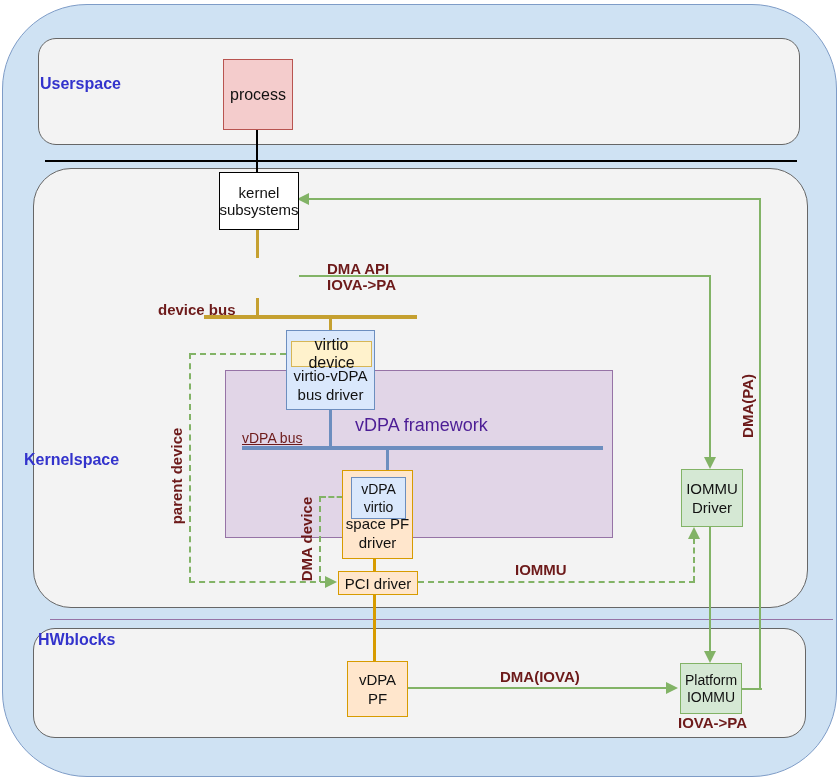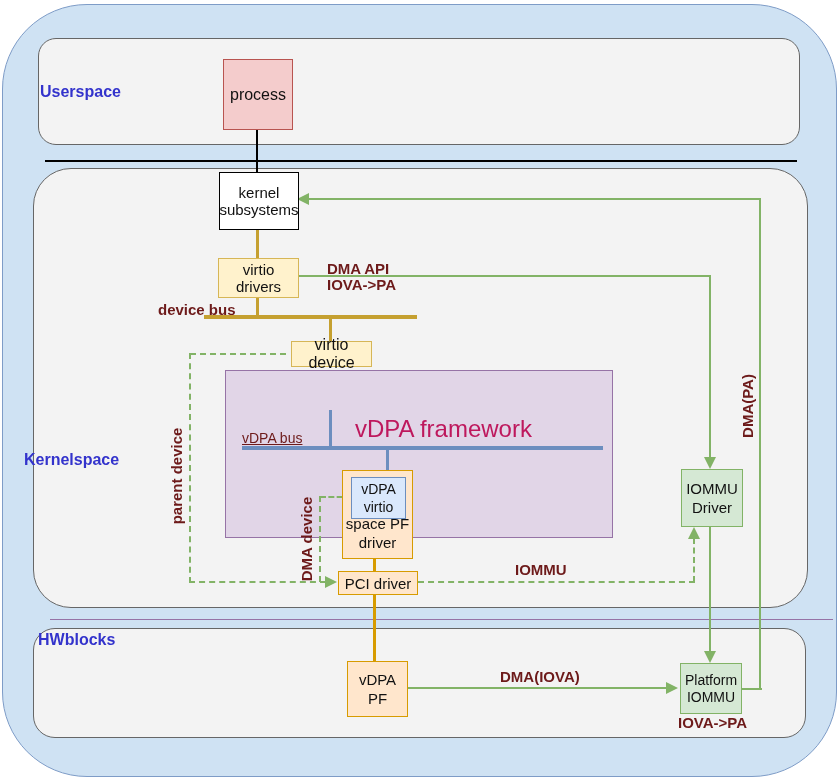--- a/index.html
+++ b/index.html
@@ -45,37 +45,37 @@
   
   .arr{width:0;height:0;}
   .arr-left{border-top:6px solid transparent;border-bottom:6px solid transparent;border-right:12px solid #82b366;}
   .arr-right{border-top:6px solid transparent;border-bottom:6px solid transparent;border-left:12px solid #82b366;}
   .arr-down{border-left:6px solid transparent;border-right:6px solid transparent;border-top:12px solid #82b366;}
   .arr-up{border-left:6px solid transparent;border-right:6px solid transparent;border-bottom:12px solid #82b366;}
   
   .mlabel{color:#6d1a1a;font-weight:bold;font-size:15px;white-space:nowrap;}
   .mlabel-reg{color:#6d1a1a;font-weight:normal;font-size:14px;white-space:nowrap;text-decoration:underline;}
   .rot{transform:translate(-50%,-50%) rotate(-90deg);transform-origin:center center;}
-  .fw-title{color:#be185d;font-size:24px;white-space:nowrap;}
+  .fw-title{color:#4c1d95;font-size:18px;white-space:nowrap;}
 </style>
 </head>
 <body>
 
 <div id="canvas">
 
   <div class="abs outer"></div>
 
   <div class="abs section sec-user"></div>
   <div class="abs section sec-kernel"></div>
   <div class="abs section sec-hw"></div>
 
   <div class="abs hl black2h" style="left:45px;top:160px;width:752px;"></div>
   <div class="abs hl purpleh" style="left:50px;top:619px;width:783px;"></div>
 
-  <div class="abs sec-label" style="left:40px;top:73px;margin-top:8px;">
+  <div class="abs sec-label" style="left:40px;top:73px;">
     <span>User</span><span>space</span>
   </div>
   <div class="abs sec-label" style="left:24px;top:449px;">
     <span>Kernel</span><span>space</span>
   </div>
   <div class="abs sec-label" style="left:38px;top:629px;">
     <span>HW</span><span>blocks</span>
   </div>
 
   <div class="abs b-purple"></div>
@@ -134,22 +134,23 @@
   <div class="abs arr arr-up" style="left:688px;top:527px;"></div>
   <div class="abs mlabel" style="left:515px;top:561px;">IOMMU</div>
 
   <div class="abs node b-process">
     <span>process</span>
   </div>
   <div class="abs node b-ksub">
     <span>kernel</span>
       <span>subsystems</span>
   </div>
-  <div class="abs node b-vdrv">
-    <span>virtio drivers</span>
+  <div class="abs node b-vvdpa">
+    <span>virtio-vDPA</span>
+      <span>bus driver</span>
   </div>
   <div class="abs node b-vdev">
     <span>virtio device</span>
   </div>
   <div class="abs node b-pfdrv">
     <span>space PF</span>
       <span>driver</span>
   </div>
   <div class="abs node b-vdpadev">
     <span>vDPA</span>

